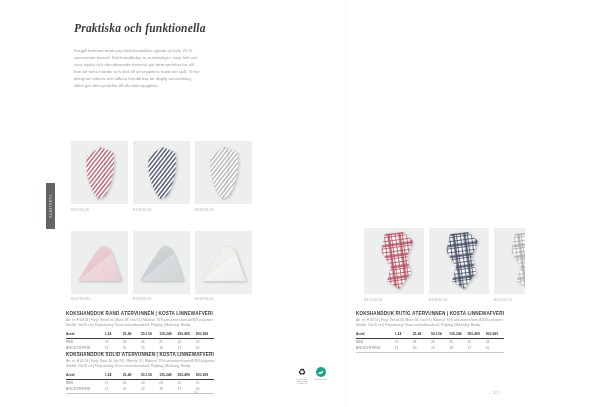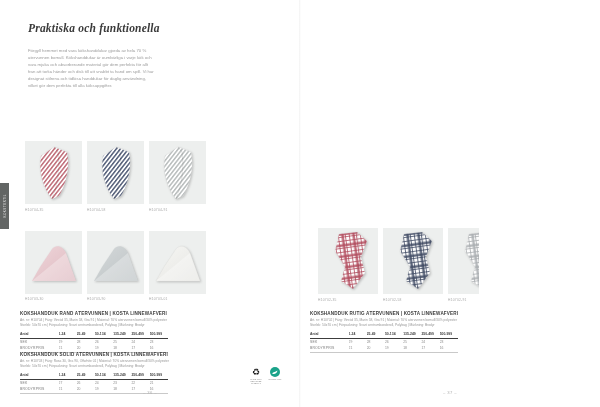--- a/index.html
+++ b/index.html
@@ -1,17 +1,17 @@
 <!DOCTYPE html>
 <html><head>
 <meta charset="utf-8">
 <style>
   html,body{margin:0;padding:0;background:#fff;}
   .spread{position:relative;width:479px;height:407px;background:#ffffff;overflow:hidden;
-          font-family:"Liberation Sans", sans-serif;}
+          font-family:"Liberation Sans", sans-serif;margin-left:46px;}
   .fold{position:absolute;left:299px;top:0;width:2px;height:100%;
         background:linear-gradient(to right, rgba(0,0,0,0.05), rgba(0,0,0,0));}
   
   .heading{position:absolute;left:28px;top:22px;font-family:"Liberation Serif",serif;
            font-style:italic;font-weight:bold;font-size:11.5px;color:#3a3a3a;letter-spacing:.2px;}
   .intro{position:absolute;left:28px;top:47px;width:126px;font-size:4.3px;line-height:1.65;
          color:#9b9b9b;}
   
   .tile{position:absolute;width:57px;height:63px;background:#edefee;display:flex;
         align-items:center;justify-content:center;}

